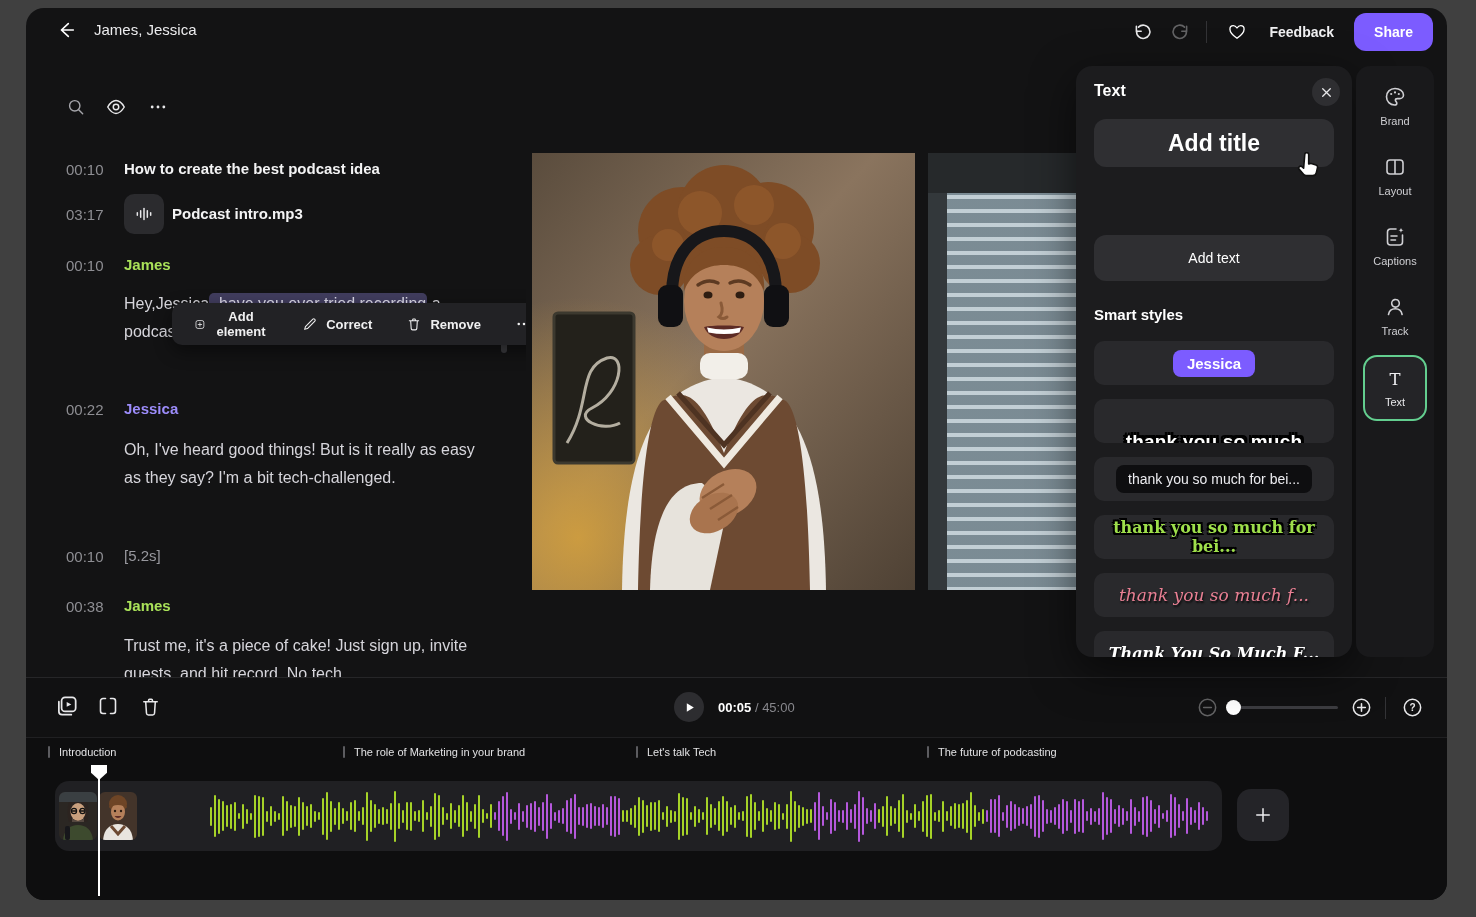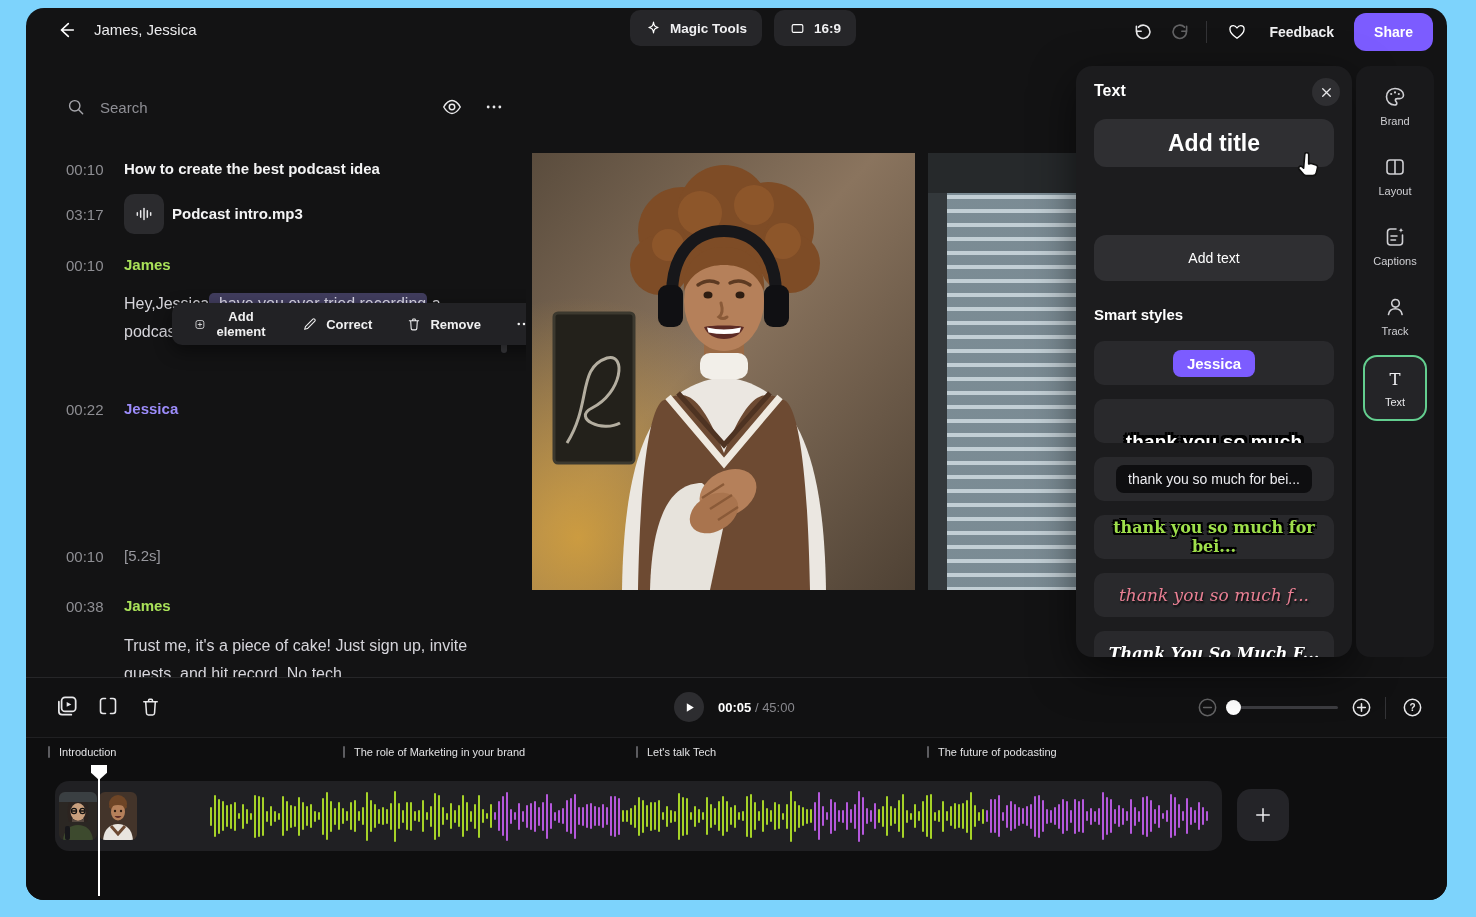--- a/index.html
+++ b/index.html
@@ -1,16 +1,16 @@
 <!DOCTYPE html>
 <html style="--accent-purple: #7C5CFF; --james-green: #A9E159; --jessica-purple: #9C8CFA; --select-green: #63CE8F; --highlight-bg: #413D5E; --style-green: #9EDF4B; --style-pink: #E87F93; --wave-green: #A6D328; --wave-purple: #B558DC;"><head>
 <meta charset="utf-8">
 <style>
   html,body{margin:0;padding:0;background:#000;}
-  .stage{position:relative;width:1476px;height:917px;background:#7dd3fc;overflow:hidden;
+  .stage{position:relative;width:1476px;height:917px;background:#404040;overflow:hidden;
          font-family:"Liberation Sans",sans-serif;-webkit-font-smoothing:antialiased;}
   .app{position:absolute;left:26px;top:8px;width:1421px;height:892px;background:#131314;
        border-radius:18px;overflow:hidden;}
 
   
   .topbar{position:absolute;left:0;top:0;width:100%;height:48px;}
   .icon-btn{background:none;border:none;padding:0;cursor:pointer;display:flex;align-items:center;justify-content:center;}
   .back{position:absolute;left:27px;top:9px;width:26px;height:26px;}
   .proj-title{position:absolute;left:68px;top:13px;font-size:15px;color:#ececee;}
   .center-tools{position:absolute;left:604px;top:2px;display:flex;gap:12px;}
@@ -128,34 +128,20 @@
 <div class="app">
 
   <header class="topbar">
     <button class="icon-btn back">
       <svg width="22" height="22" viewBox="0 0 24 24">
         <path d="M14.5 5 L7 12 L14.5 19 M7.4 12 H20" stroke="#fff" stroke-width="1.8" fill="none" stroke-linecap="round" stroke-linejoin="round"></path>
       </svg>
     </button>
     <div class="proj-title">James, Jessica</div>
 
-    <div class="center-tools">
-      <button class="pill-btn">
-        <svg width="17" height="17" viewBox="0 0 24 24">
-          <path d="M12 3 C12.7 8 13.7 9.6 18.5 10.6 C13.7 11.7 12.7 13.3 12 18.3 C11.3 13.3 10.3 11.7 5.5 10.6 C10.3 9.6 11.3 8 12 3 Z" stroke="#fff" stroke-width="1.6" fill="none" stroke-linejoin="round"></path>
-        </svg>
-        <span>Magic Tools</span>
-      </button>
-      <button class="pill-btn">
-        <svg width="17" height="17" viewBox="0 0 24 24">
-          <rect x="4.5" y="6.5" width="15" height="11" rx="2" stroke="#fff" stroke-width="1.6" fill="none"></rect>
-        </svg>
-        <span>16:9</span>
-      </button>
-    </div>
 
     <div class="right-tools">
       <button class="icon-btn hist-btn">
         <svg width="21" height="21" viewBox="0 0 24 24">
           <path d="M5 5 v5.5 h5.5" stroke="#e6e6e8" stroke-width="1.8" fill="none" stroke-linecap="round" stroke-linejoin="round"></path>
           <path d="M5.3 10.3 A7.6 7.6 0 1 0 7.4 5.9" stroke="#e6e6e8" stroke-width="1.8" fill="none" stroke-linecap="round"></path>
         </svg>
       </button>
       <button class="icon-btn hist-btn dim">
         <svg width="21" height="21" viewBox="0 0 24 24">
@@ -173,21 +159,20 @@
       <button class="share-btn">Share</button>
     </div>
   </header>
 
   <section class="transcript">
     <div class="search-row">
       <svg width="20" height="20" viewBox="0 0 24 24">
         <circle cx="10.5" cy="10.5" r="6.2" stroke="#a5a5aa" stroke-width="1.7" fill="none"></circle>
         <path d="M15.2 15.2 L20 20" stroke="#a5a5aa" stroke-width="1.7" stroke-linecap="round"></path>
       </svg>
-      <span class="search-ph">Search</span>
       <button class="icon-btn mini">
         <svg width="22" height="22" viewBox="0 0 24 24">
           <path d="M3 12 C6 6.8 8.8 5 12 5 C15.2 5 18 6.8 21 12 C18 17.2 15.2 19 12 19 C8.8 19 6 17.2 3 12 Z" stroke="#e8e8ea" stroke-width="1.6" fill="none"></path>
           <circle cx="12" cy="12" r="3" stroke="#e8e8ea" stroke-width="1.6" fill="none"></circle>
         </svg>
       </button>
       <button class="icon-btn mini">
         <svg width="20" height="20" viewBox="0 0 24 24">
           <circle cx="5" cy="12" r="1.7" fill="#e8e8ea"></circle>
               <circle cx="12" cy="12" r="1.7" fill="#e8e8ea"></circle>
@@ -241,20 +226,21 @@
         <svg width="18" height="18" viewBox="0 0 24 24">
           <circle cx="5" cy="12" r="1.7" fill="#f0f0f1"></circle>
               <circle cx="12" cy="12" r="1.7" fill="#f0f0f1"></circle>
               <circle cx="19" cy="12" r="1.7" fill="#f0f0f1"></circle>
         </svg>
       </button>
     </div>
 
     <div class="t-time" style="top:335px">00:22</div>
     <div class="speaker purple" style="position:absolute;left:98px;top:334px">Jessica</div>
+    <p class="para" style="top:370px">Oh, I've heard good things! But is it really as easy as they say? I'm a bit tech-challenged.</p>
 
     <div class="t-time" style="top:482px">00:10</div>
     <div class="t-title gap-label" style="top:481px">[5.2s]</div>
 
     <div class="t-time" style="top:532px">00:38</div>
     <div class="speaker green" style="position:absolute;left:98px;top:531px">James</div>
     <p class="para" style="top:566px">Trust me, it's a piece of cake! Just sign up, invite guests, and hit record. No tech</p>
 
     <div class="scroll-thumb"></div>
   </section>

